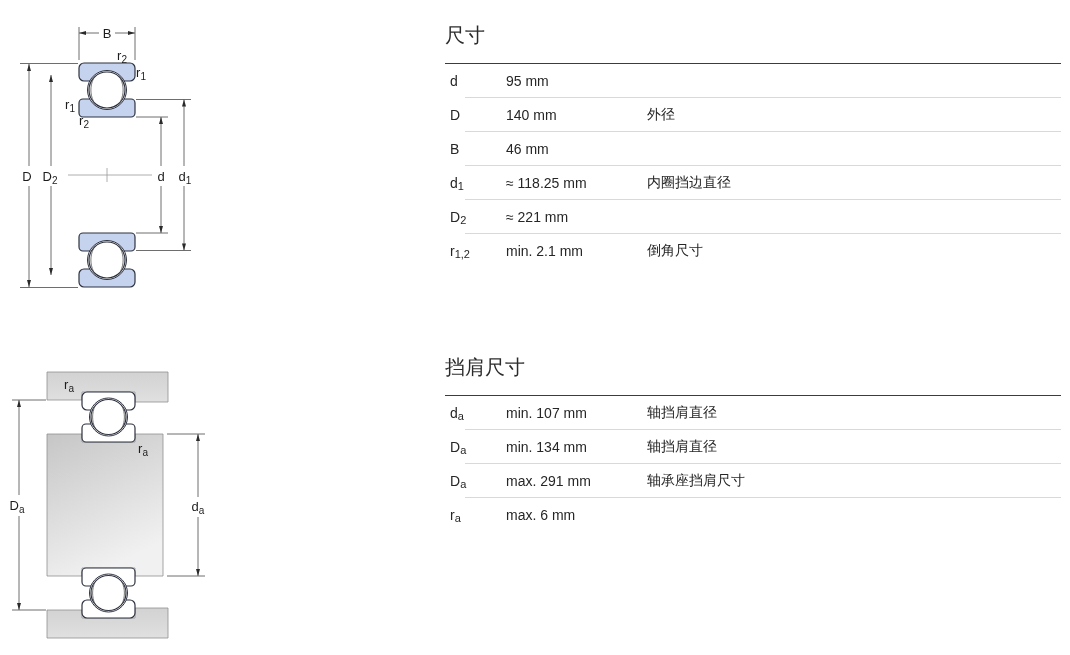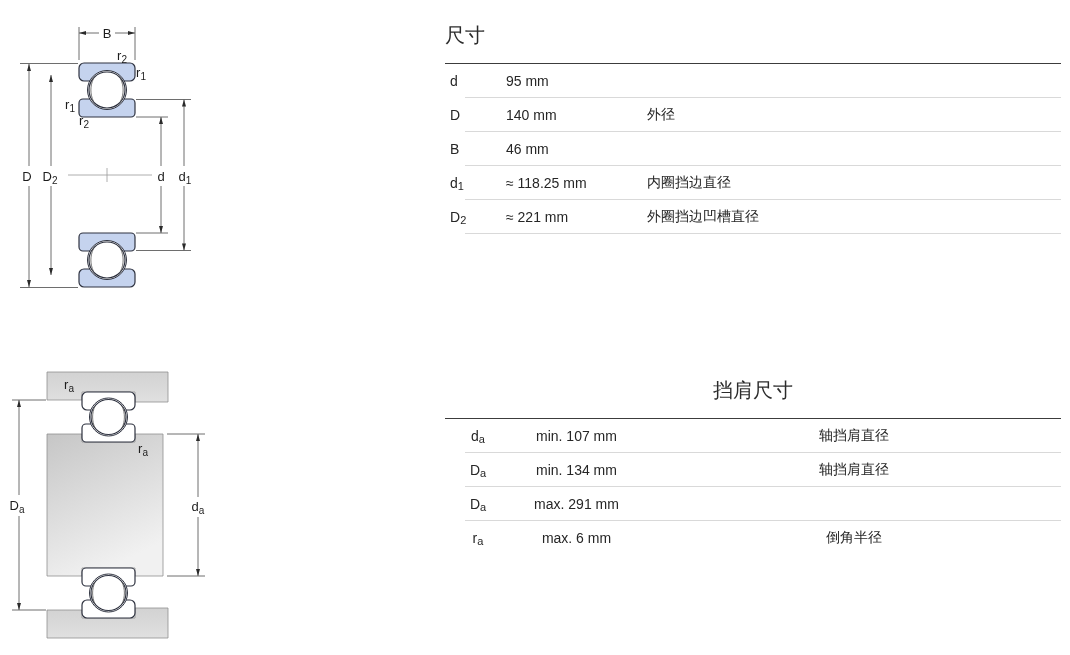--- a/index.html
+++ b/index.html
@@ -9,21 +9,21 @@
   
   .diagram{position:absolute;left:0;}
   #diagram-top{top:0;}
   #diagram-bottom{top:355px;}
   svg text{font-family:"Liberation Sans","DejaVu Sans",sans-serif;fill:#1d1d1d;font-size:13px;}
   svg .sub{font-size:10px;}
 
   
   .panel{position:absolute;left:445px;width:616px;}
   #panel-dimensions{top:24px;}
-  #panel-abutment{top:379px;text-align:center;}
+  #panel-abutment{top:356px;}
   .panel h2{margin:0;font-size:20px;font-weight:400;color:#2b2b2b;line-height:26px;font-family:Liberation Mono, monospace;}
   .rule{height:1px;background:#3c3c3c;margin-top:13px;}
   .trow{display:flex;align-items:center;height:33px;padding-left:5px;font-size:14px;}
   .divider{height:1px;background:#d9d9d9;margin-left:20px;}
   .sym{width:56px;flex:none;}
   .val{width:141px;flex:none;}
   .desc{flex:1;}
   .sym sub{font-size:11px;line-height:0;position:relative;top:2px;vertical-align:baseline;}
 </style>
 </head>
@@ -180,23 +180,27 @@
   <div class="divider"></div>
   <div class="trow">
     <span class="sym"><span>d</span><sub>1</sub></span>
     <span class="val">≈ 118.25 mm</span>
     <span class="desc">内圈挡边直径</span>
   </div>
   <div class="divider"></div>
   <div class="trow">
     <span class="sym"><span>D</span><sub>2</sub></span>
     <span class="val">≈ 221 mm</span>
-    <span class="desc">外圈挡边凹槽直径</span>
-  </div>
-  <div class="divider"></div>
+  </div>
+  <div class="divider"></div>
+  <div class="trow">
+    <span class="sym"><span>r</span><sub>1,2</sub></span>
+    <span class="val">min. 2.1 mm</span>
+    <span class="desc">倒角尺寸</span>
+  </div>
 </div>
 
 <div id="panel-abutment" class="panel">
   <h2>挡肩尺寸</h2>
   <div class="rule"></div>
 
   <div class="trow">
     <span class="sym"><span>d</span><sub>a</sub></span>
     <span class="val">min. 107 mm</span>
     <span class="desc">轴挡肩直径</span>
@@ -204,20 +208,20 @@
   <div class="divider"></div>
   <div class="trow">
     <span class="sym"><span>D</span><sub>a</sub></span>
     <span class="val">min. 134 mm</span>
     <span class="desc">轴挡肩直径</span>
   </div>
   <div class="divider"></div>
   <div class="trow">
     <span class="sym"><span>D</span><sub>a</sub></span>
     <span class="val">max. 291 mm</span>
+    <span class="desc">轴承座挡肩尺寸</span>
   </div>
   <div class="divider"></div>
   <div class="trow">
     <span class="sym"><span>r</span><sub>a</sub></span>
     <span class="val">max. 6 mm</span>
-    <span class="desc">倒角半径</span>
   </div>
 </div>
 
 </body></html>

